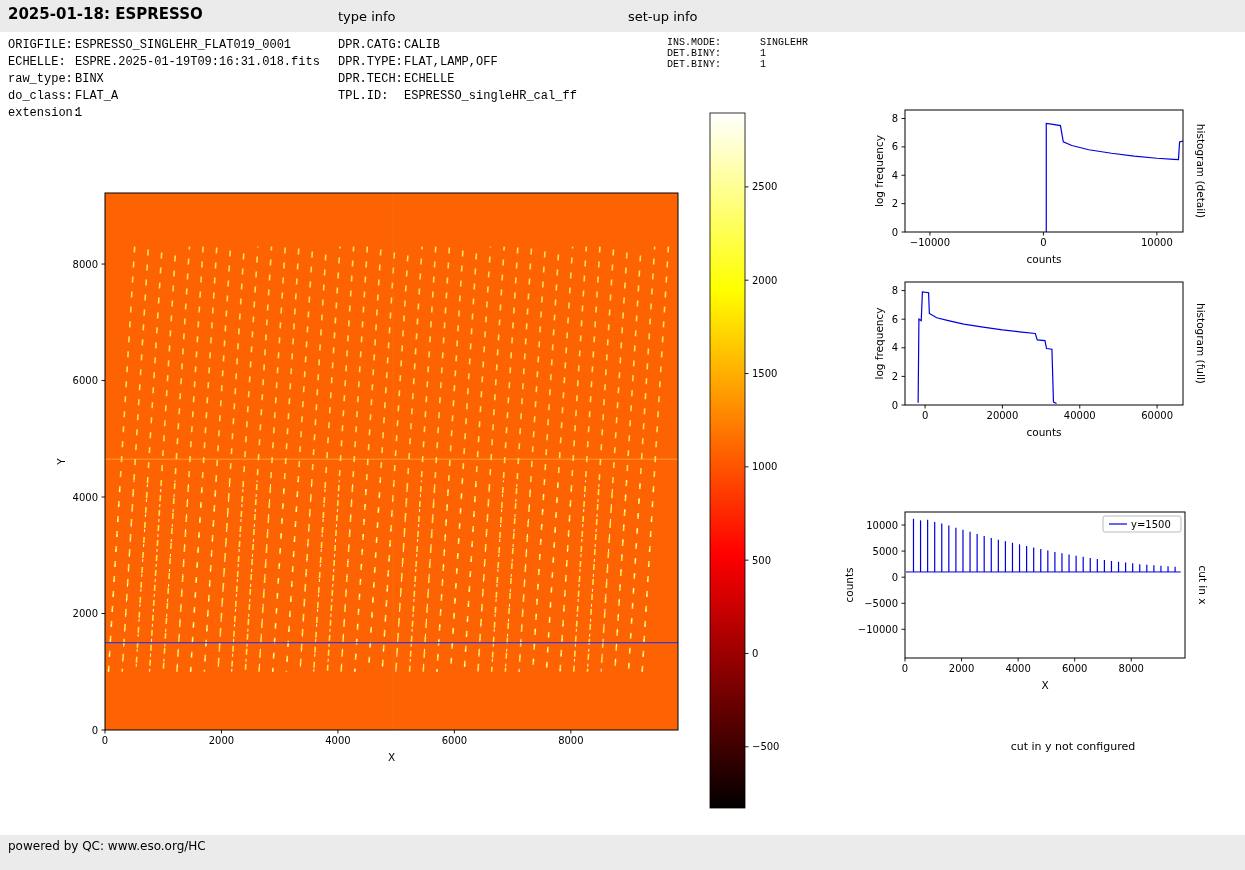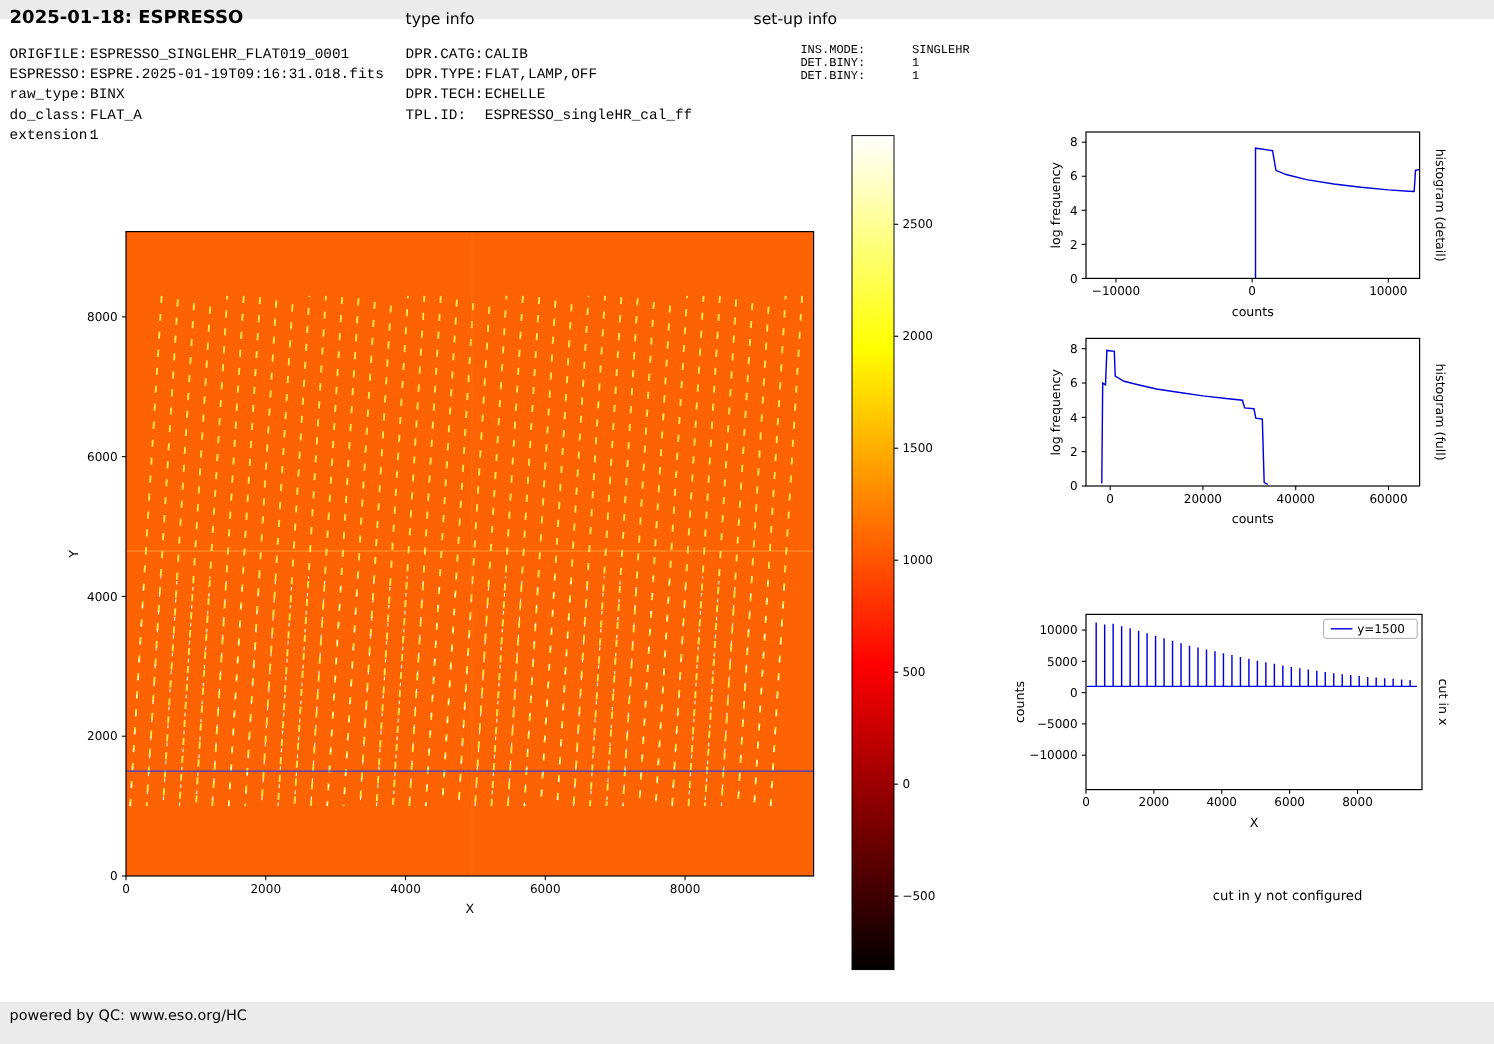--- a/index.html
+++ b/index.html
@@ -1,19 +1,19 @@
 <!DOCTYPE html>
 <html><head>
 <meta charset="utf-8">
 <style>
   *{margin:0;padding:0;box-sizing:border-box;}
   html,body{width:1245px;height:870px;}
   body{position:relative;background:#ffffff;font-family:"DejaVu Sans",sans-serif;color:#000;overflow:hidden;}
   .bar{position:absolute;left:0;width:100%;background:#ebebeb;}
-  #header{top:0;height:16px;}
+  #header{top:0;height:32px;}
   #footer{bottom:0;height:35px;}
   .h-title{position:absolute;left:8px;top:5px;font-size:15px;font-weight:bold;}
   .h-sec{position:absolute;top:9px;font-size:13px;}
   #type-info-heading{left:338px;}
   #setup-info-heading{left:628px;}
   .info{position:absolute;top:37px;font-size:12px;line-height:17px;font-family:Liberation Mono, monospace;}
   .info .row{display:flex;white-space:nowrap;}
   .info .lbl{flex:0 0 auto;}
   #file-info{left:8px;}   #file-info .lbl{width:67px;}
   #type-info{left:338px;} #type-info .lbl{width:66px;}
@@ -306,21 +306,21 @@
   <div class="h-sec" id="type-info-heading">type info</div>
   <div class="h-sec" id="setup-info-heading">set-up info</div>
 </div>
 
 <div class="info" id="file-info">
   <div class="row">
       <span class="lbl">ORIGFILE:</span>
       <span class="val">ESPRESSO_SINGLEHR_FLAT019_0001</span>
     </div>
   <div class="row">
-      <span class="lbl">ESPRESSO:</span>
+      <span class="lbl">ECHELLE:</span>
       <span class="val">ESPRE.2025-01-19T09:16:31.018.fits</span>
     </div>
   <div class="row">
       <span class="lbl">raw_type:</span>
       <span class="val">BINX</span>
     </div>
   <div class="row">
       <span class="lbl">do_class:</span>
       <span class="val">FLAT_A</span>
     </div>

